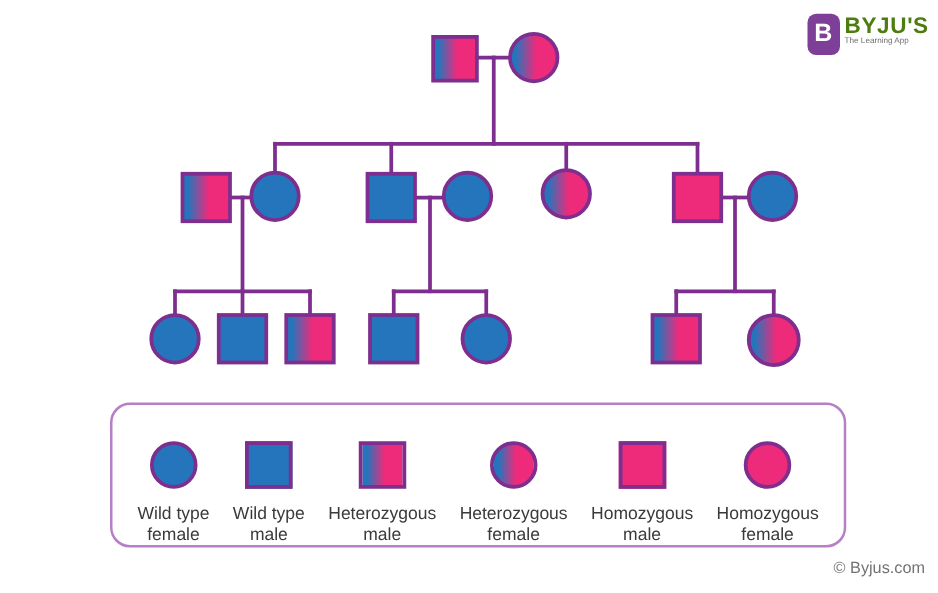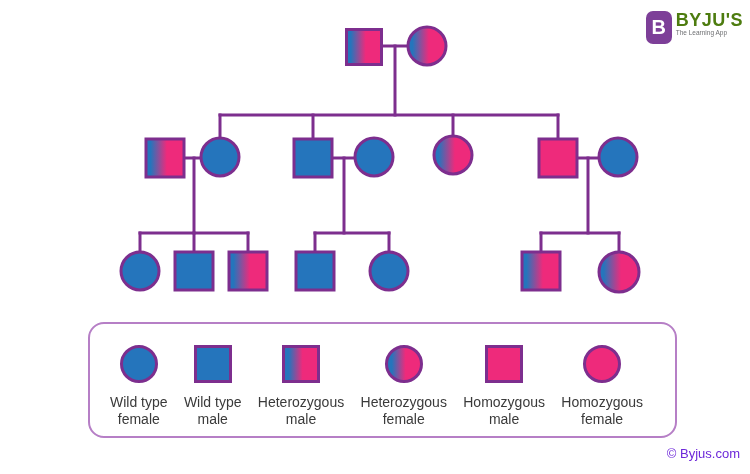--- a/index.html
+++ b/index.html
@@ -20,22 +20,22 @@
     color:#fff;font-size:20px;font-weight:bold;
   }
   .logo-textcol{display:flex;flex-direction:column;line-height:1;}
   .logo-brand{font-size:18px;font-weight:bold;letter-spacing:.5px;}
   .logo-tagline{font-size:6.5px;margin-top:1px;}
   
   .legend-box{
     position:absolute;left:88px;top:322px;
     width:589px;height:116px;box-sizing:border-box;
     border:2px solid #B67FC6;border-radius:16px;
-    display:flex;justify-content:space-between;align-items:center;
-    padding:13px 32px 0 20px;background:#fff;
+    display:flex;justify-content:space-between;align-items:flex-end;
+    padding:13px 20px 0 20px;background:#fff;
   }
   .lg-item{display:flex;flex-direction:column;align-items:center;}
   .lg-shape{width:32px;height:32px;border:3px solid #7D2E8E;box-sizing:content-box;margin-bottom:11px;}
   .lg-shape.round{border-radius:50%;}
   .lg-label{font-size:14px;line-height:17px;color:#3A3A3A;text-align:center;white-space:pre-line;}
   
   .copyright{position:absolute;right:10px;top:446px;font-size:13px;}
 </style>
 </head>
 <body>
@@ -124,15 +124,15 @@
         <div class="lg-label" style="color: rgb(58, 58, 58);">Homozygous
 male</div>
       </div>
       <div class="lg-item">
         <div class="lg-shape round" style="border-color: rgb(125, 46, 142); background: rgb(238, 42, 123);"></div>
         <div class="lg-label" style="color: rgb(58, 58, 58);">Homozygous
 female</div>
       </div>
     </div>
 
-  <div class="copyright" id="copyright" style="color: #6d28d9;">© Byjus.com</div>
+  <div class="copyright" id="copyright" style="color: #737373;">© Byjus.com</div>
 
 </div>
 
 </body></html>

